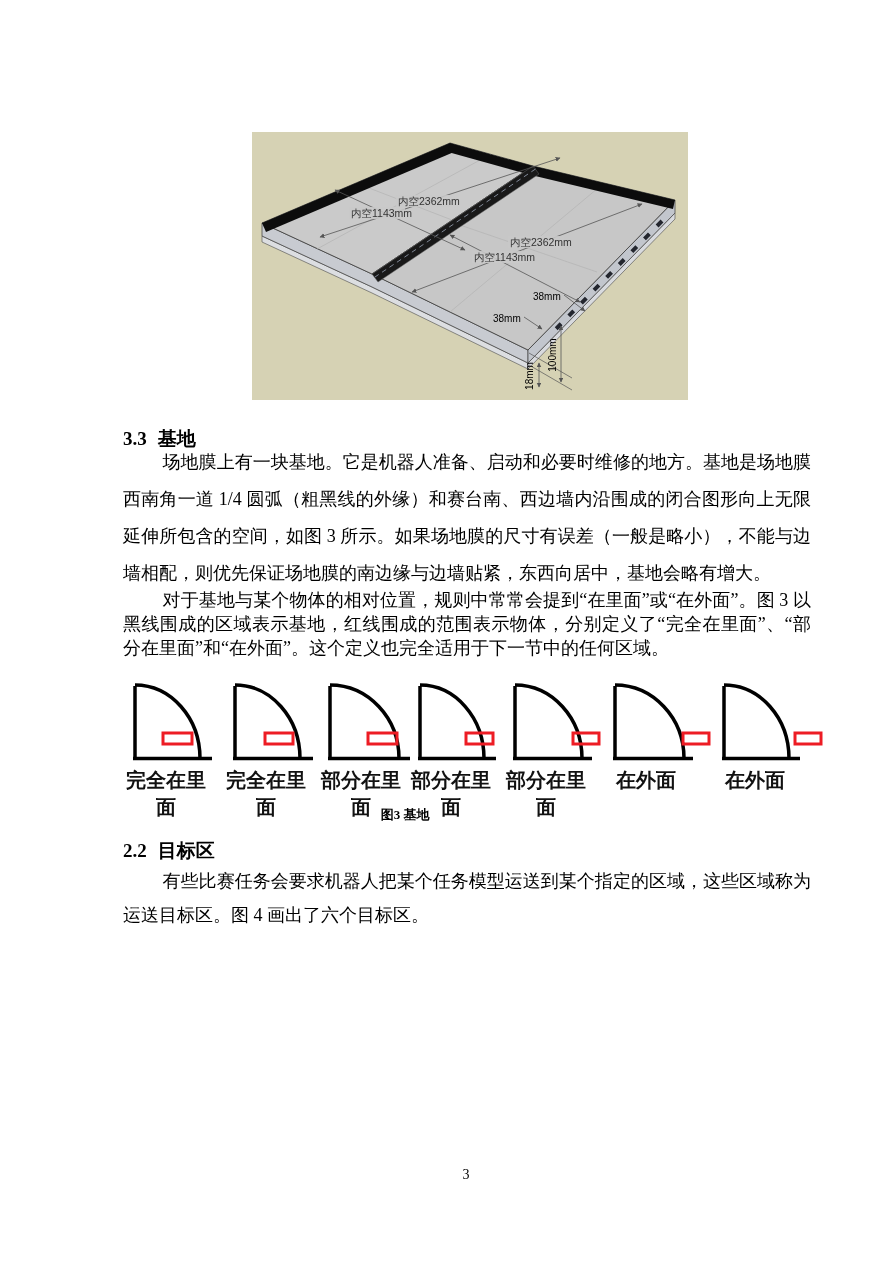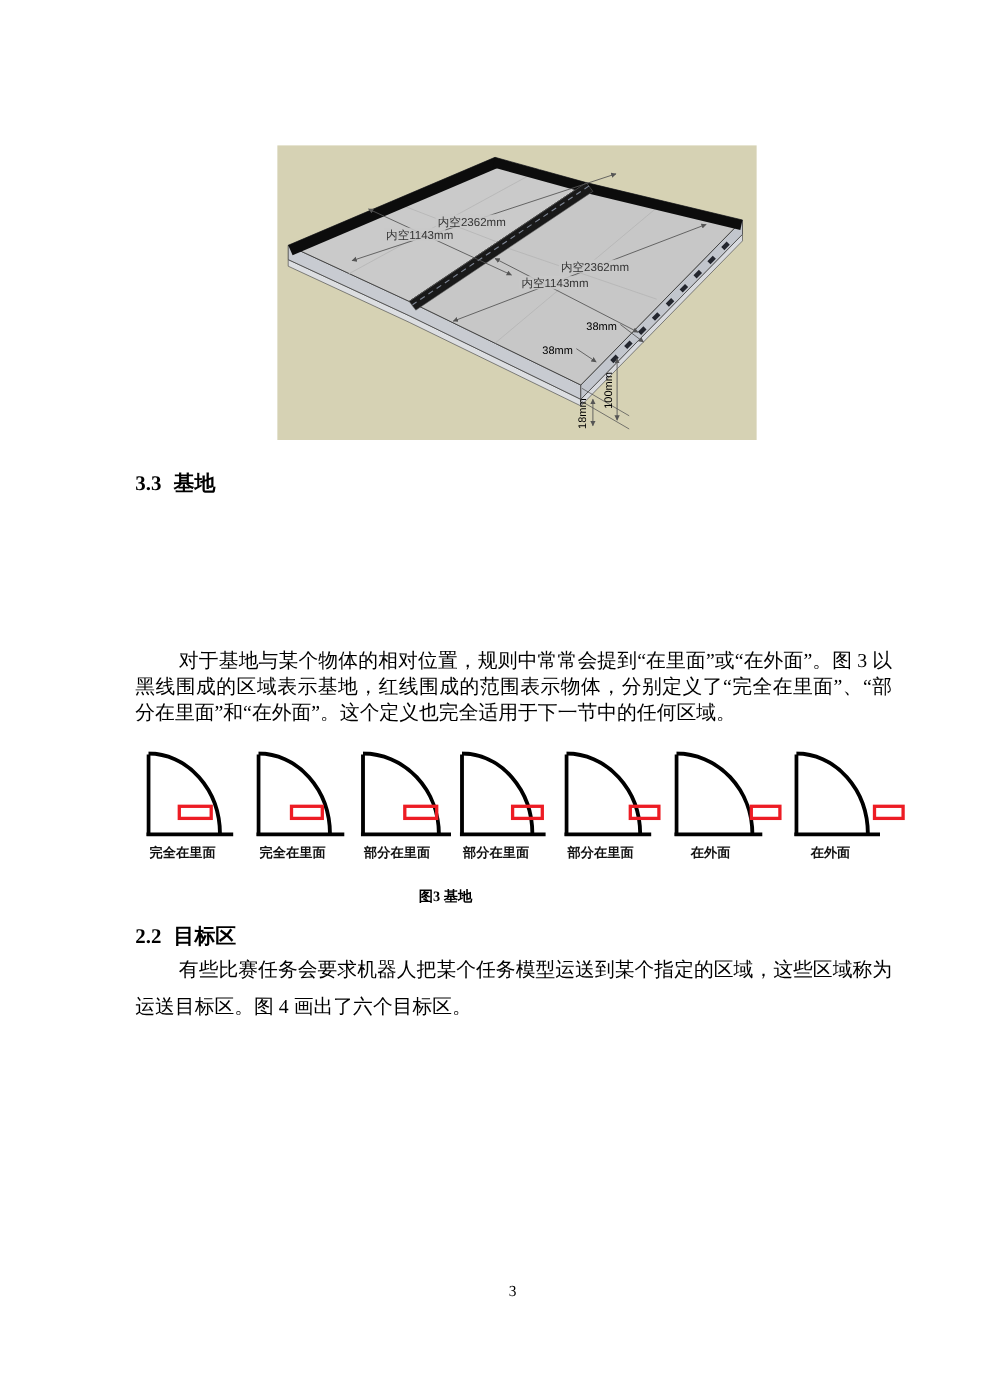--- a/index.html
+++ b/index.html
@@ -17,21 +17,21 @@
   .sec-heading{left:103px;font-size:19px;font-weight:bold;}
   .sec-heading .num{margin-right:11px;margin-top:12px;}
   
   .body-para{left:103px;width:688px;font-size:18px;text-align:justify;
     text-indent:2.2em;color:#000;}
   #para-3-3-1{top:444px;line-height:37px;}
   #para-3-3-2{top:588px;line-height:24px;}
   #para-3-4-1{top:864px;line-height:34px;}
   
   .qc-cell{top:683px;width:104px;height:80px;}
-  .qc-label{top:767px;width:90px;text-align:center;font-size:12px;font-weight:600;
+  .qc-label{top:767px;width:90px;text-align:center;font-size:20px;font-weight:600;
     font-family:"Liberation Sans","DejaVu Sans",sans-serif;color:#111;}
   #fig3-caption{left:0;top:806px;width:770px;text-align:center;
     font-size:13px;font-weight:bold;}
   #page-num{left:0;top:1167px;width:892px;text-align:center;font-size:14px;}
   svg text{font-family:"Liberation Sans","DejaVu Sans",sans-serif;}
 </style>
 </head>
 <body>
 
 <div id="page">
@@ -97,20 +97,21 @@
       <text x="281" y="168" font-size="10" fill="#000">38mm</text>
       <text x="241" y="190" font-size="10" fill="#000">38mm</text>
       <text x="304" y="223" font-size="10" fill="#000" text-anchor="middle" transform="rotate(-90 304 223)">100mm</text>
       <text x="281" y="244" font-size="10" fill="#000" text-anchor="middle" transform="rotate(-90 281 244)">18mm</text>
     </svg>
   </div>
 
   <div class="abs sec-heading" style="top:426px;">
     <span class="num">3.3</span><span>基地</span>
   </div>
+  <div class="abs body-para" id="para-3-3-1">场地膜上有一块基地。它是机器人准备、启动和必要时维修的地方。基地是场地膜西南角一道 1/4 圆弧（粗黑线的外缘）和赛台南、西边墙内沿围成的闭合图形向上无限延伸所包含的空间，如图 3 所示。如果场地膜的尺寸有误差（一般是略小），不能与边墙相配，则优先保证场地膜的南边缘与边墙贴紧，东西向居中，基地会略有增大。</div>
   <div class="abs body-para" id="para-3-3-2">对于基地与某个物体的相对位置，规则中常常会提到“在里面”或“在外面”。图 3 以黑线围成的区域表示基地，红线围成的范围表示物体，分别定义了“完全在里面”、“部分在里面”和“在外面”。这个定义也完全适用于下一节中的任何区域。</div>
 
   <div class="abs qc-cell" style="left:113px;">
     <svg width="104" height="80" viewBox="0 0 104 80">
       <line x1="2" y1="3" x2="2" y2="77" stroke="#000" stroke-width="3.5"></line>
       <line x1="0" y1="75.5" x2="79" y2="75.5" stroke="#000" stroke-width="3.5"></line>
       <path d="M2 2 A 65 73.5 0 0 1 67 75.5" stroke="#000" stroke-width="3.5" fill="none"></path>
       <rect x="30" y="50" width="29" height="11" fill="none" stroke-width="3" stroke="#ed1c24"></rect>
     </svg>
   </div>

